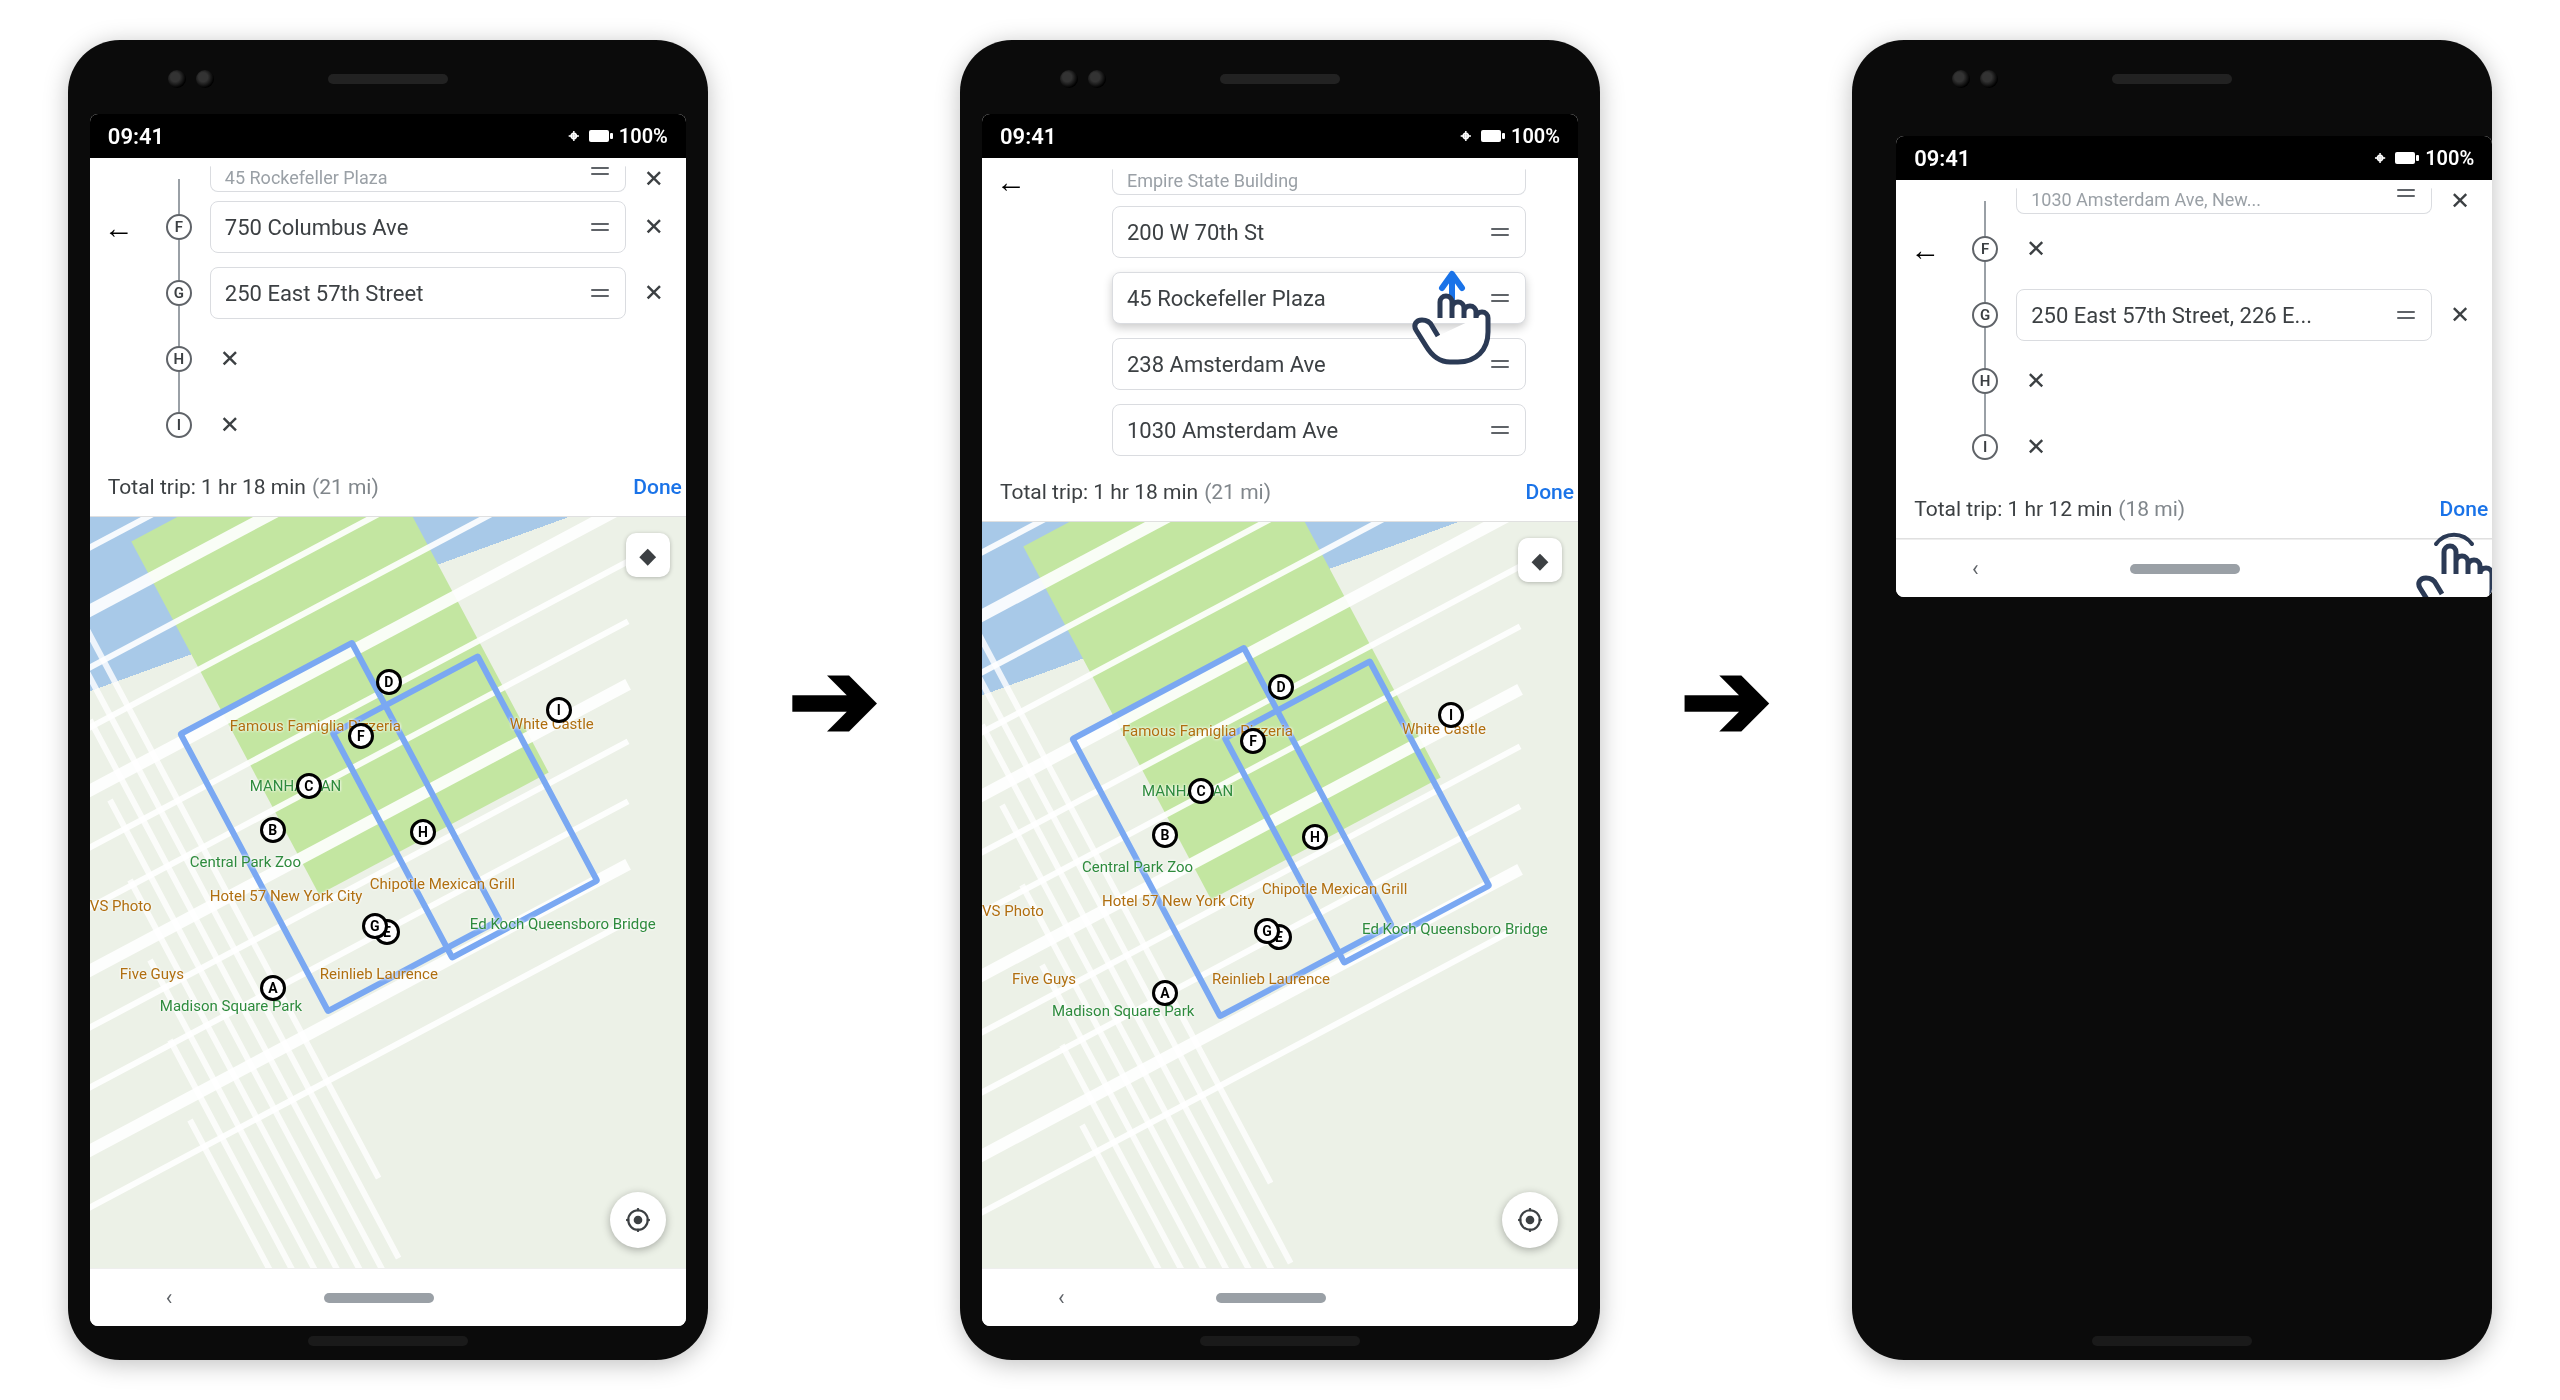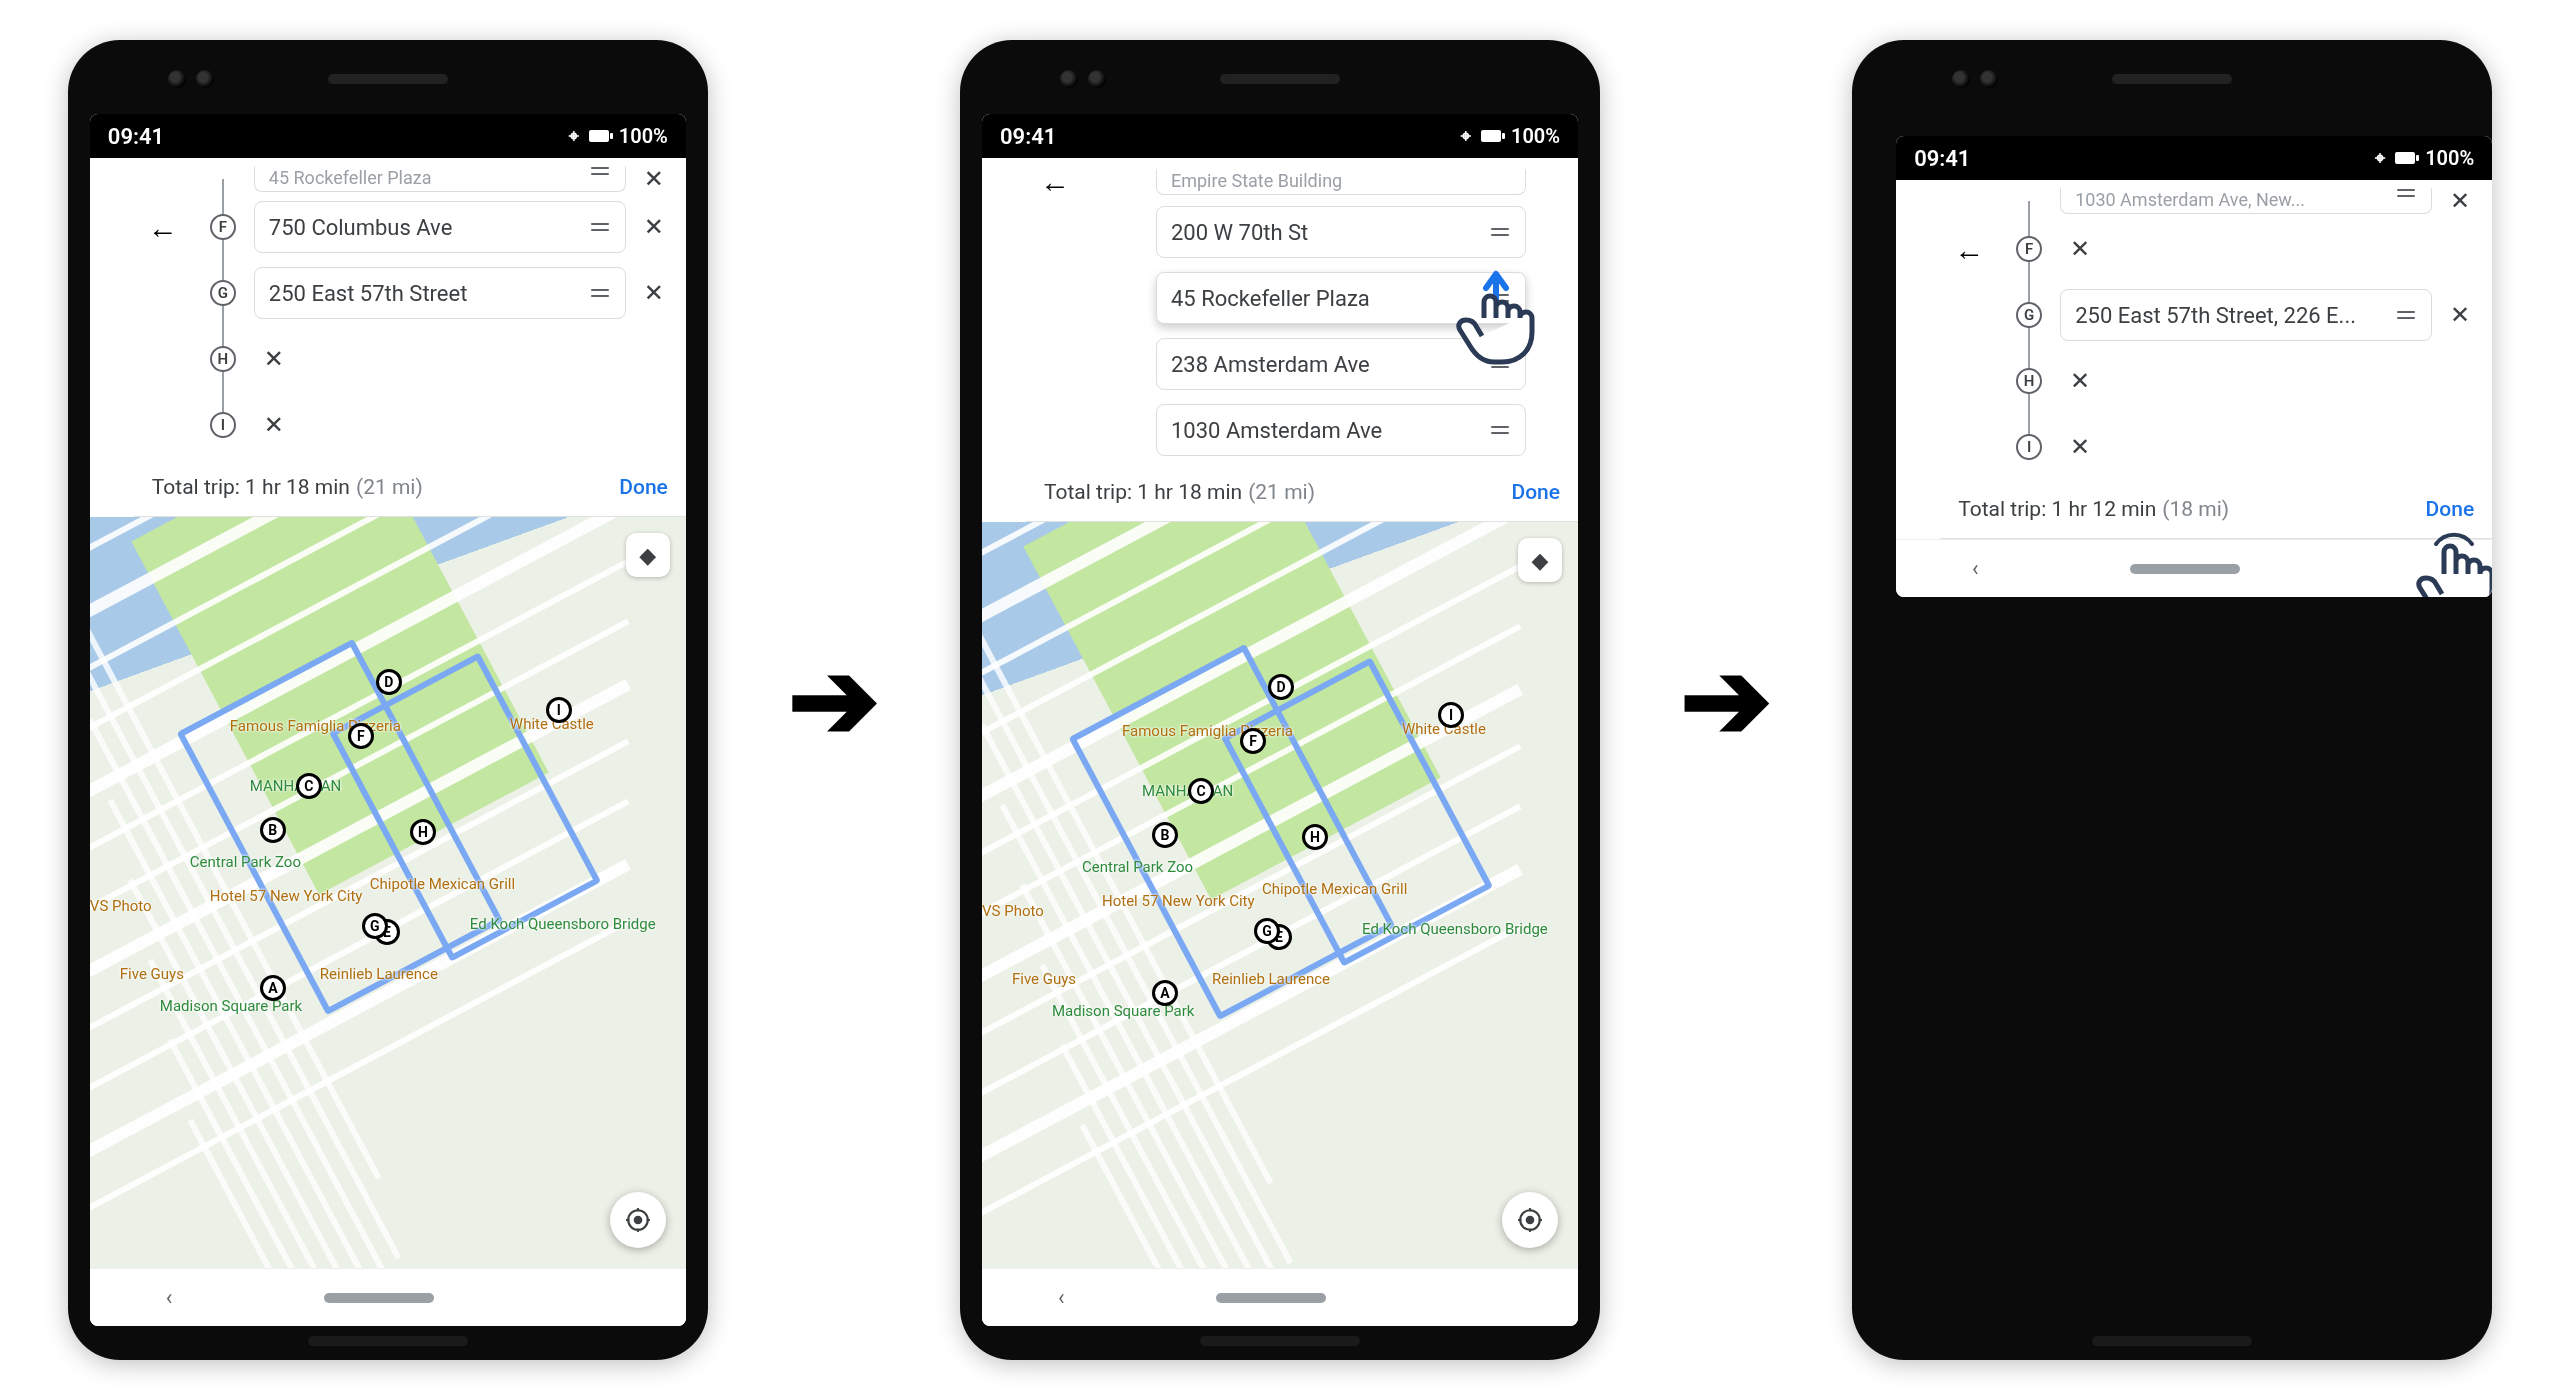--- a/index.html
+++ b/index.html
@@ -79,21 +79,20 @@
     position: relative;
   }
   .statusbar .batt::after{
     content:""; position:absolute; right:-4px; top:3px; width:3px; height:6px; background:#fff; border-radius:1px;
   }
   
   .stops-panel {
     background: #fff;
     border-bottom: 1px solid #e0e0e0;
     padding: 6px 0 0 0;
-    margin-left: 44px;
   }
   .stops-scroll { max-height: 310px; overflow: hidden; }
   .stop-row {
     display: flex;
     align-items: center;
     min-height: 66px;
     padding: 0 12px 0 0;
     gap: 8px;
   }
   .back-col {
@@ -157,21 +156,21 @@
     align-items: center;
     height: 58px;
     padding: 0 18px;
     font-size: 21px;
     background: #fff;
     position: relative;
   }
   .summary .label { color: #3c4043; }
   .summary .dist { color: #80868b; margin-left: 6px; }
   .summary .done {
-    position: absolute; right: 18px;
+    position: absolute; right: 4px;
     color: #1a73e8; font-weight: 500;
   }
   
   .map {
     flex: 1;
     position: relative;
     background: linear-gradient(160deg, #a8c9e8 0%, #a8c9e8 18%, #ecf1e7 18%, #ecf1e7 100%);
     overflow: hidden;
   }
   .map .park {

